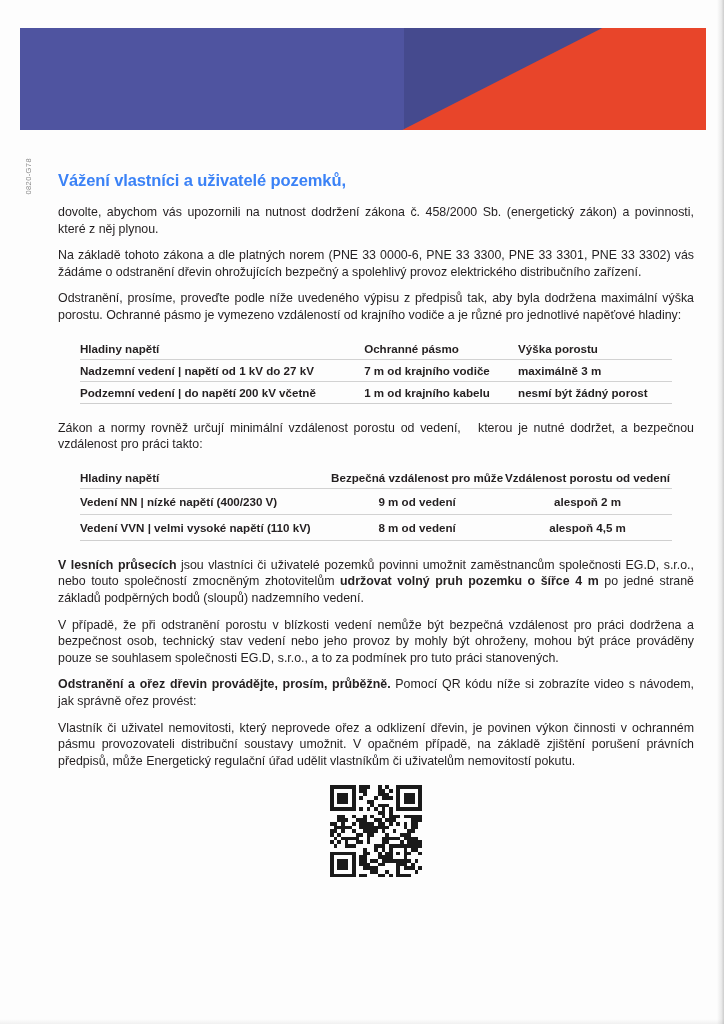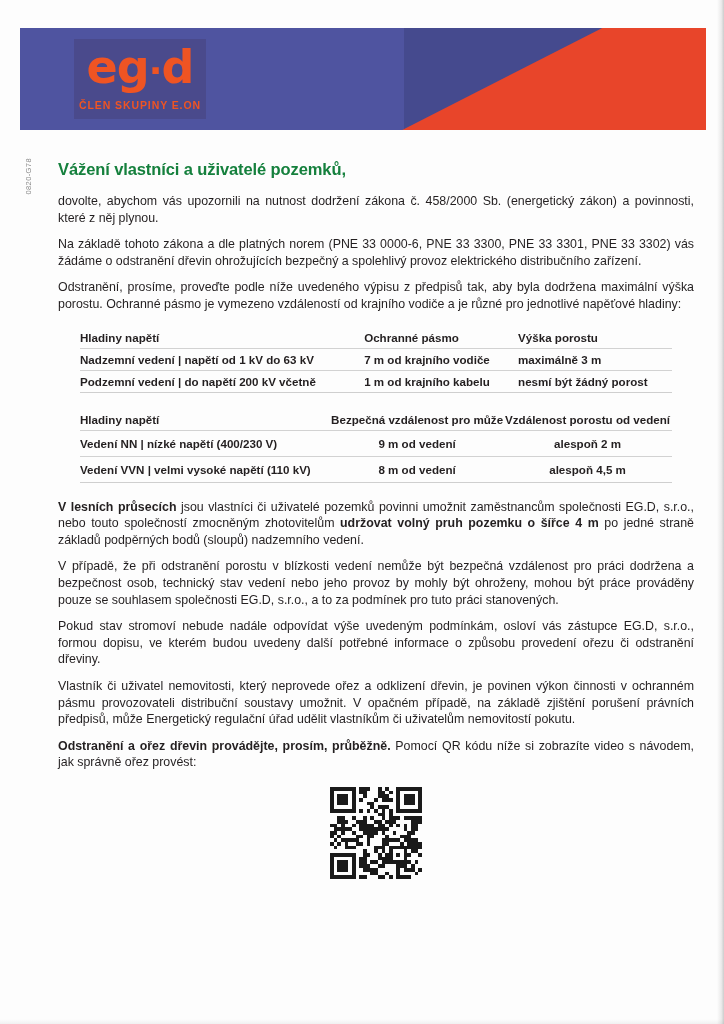--- a/index.html
+++ b/index.html
@@ -116,24 +116,24 @@
   }
 
   
   .content {
     position: absolute;
     left: 58px;
     top: 160px;
     width: 636px;
   }
   h1.title {
-    margin: 0 0 14px 0;
+    margin: 11px 0 14px 0;
     font-size: 16.5px;
     font-weight: 700;
-    color: #15803d;
+    color: #3b82f6;
     letter-spacing: -0.1px;
   }
   p.para {
     margin: 0 0 10px 0;
     font-size: 12.4px;
     line-height: 16.6px;
     text-align: justify;
     color: #231f20;
   }
   p.para.tight { margin-bottom: 0; }
@@ -194,24 +194,20 @@
   .footer .red { color: #e2332a; font-weight: 700; }
 </style>
 </head>
 <body>
 
 <div class="page">
 
   <div class="header-band">
     <div class="blue-deep"></div>
     <div class="red-wedge"></div>
-    <div class="logo-box">
-      <div class="logo-word"><span>eg</span><span class="dot">·</span><span>d</span></div>
-      <div class="logo-sub">ČLEN SKUPINY E.ON</div>
-    </div>
   </div>
 
   <div class="side-code">0820-G78</div>
 
   <div class="content">
 
     <h1 class="title">Vážení vlastníci a uživatelé pozemků,</h1>
 
     <p class="para">dovolte, abychom vás upozornili na nutnost dodržení zákona č. 458/2000 Sb. (energetický zákon) a povinnosti, které z něj plynou.</p>
     <p class="para">Na základě tohoto zákona a dle platných norem (PNE 33 0000-6, PNE 33 3300, PNE 33 3301, PNE 33 3302) vás žádáme o odstranění dřevin ohrožujících bezpečný a spolehlivý provoz elektrického distribučního zařízení.</p>
@@ -221,33 +217,34 @@
       <table class="dt t1">
         <thead>
           <tr>
             <th class="c0">Hladiny napětí</th>
             <th class="c1">Ochranné pásmo</th>
             <th class="c2">Výška porostu</th>
           </tr>
         </thead>
         <tbody>
           <tr>
-            <td class="c0">Nadzemní vedení | napětí od 1 kV do 63 kV</td>
+            <td class="c0">Nadzemní vedení | napětí od 1 kV do 27 kV</td>
             <td class="c1">7 m od krajního vodiče</td>
             <td class="c2">maximálně 3 m</td>
           </tr>
           <tr>
             <td class="c0">Podzemní vedení | do napětí 200 kV včetně</td>
             <td class="c1">1 m od krajního kabelu</td>
             <td class="c2">nesmí být žádný porost</td>
           </tr>
         </tbody>
       </table>
     </div>
 
+    <p class="para">Zákon a normy rovněž určují minimální vzdálenost porostu od vedení,&nbsp;&nbsp; kterou je nutné dodržet, a bezpečnou vzdálenost pro práci takto:</p>
 
     <div class="tbl-wrap">
       <table class="dt t2">
         <thead>
           <tr>
             <th class="c0">Hladiny napětí</th>
             <th class="c1">Bezpečná vzdálenost pro může</th>
             <th class="c2">Vzdálenost porostu od vedení</th>
           </tr>
         </thead>
@@ -263,25 +260,24 @@
             <td class="c2">alespoň 4,5 m</td>
           </tr>
         </tbody>
       </table>
     </div>
 
     <p class="para"><b>V lesních průsecích</b><span> jsou vlastníci či uživatelé pozemků povinni umožnit zaměstnancům společnosti EG.D, s.r.o., nebo touto společností zmocněným zhotovitelům </span><b>udržovat volný pruh pozemku o šířce 4 m</b><span> po jedné straně základů podpěrných bodů (sloupů) nadzemního vedení.</span></p>
 
     <p class="para">V případě, že při odstranění porostu v blízkosti vedení nemůže být bezpečná vzdálenost pro práci dodržena a bezpečnost osob, technický stav vedení nebo jeho provoz by mohly být ohroženy, mohou být práce prováděny pouze se souhlasem společnosti EG.D, s.r.o., a to za podmínek pro tuto práci stanovených.</p>
 
-    <p class="para">Pokud stav stromoví nebude nadále odpovídat výše uvedeným podmínkám, osloví vás zástupce EG.D, s.r.o., formou dopisu, ve kterém budou uvedeny další potřebné informace o způsobu provedení ořezu či odstranění dřeviny.</p>
+
+    <p class="para"><b>Odstranění a ořez dřevin provádějte, prosím, průběžně.</b><span> Pomocí QR kódu níže si zobrazíte video s návodem, jak správně ořez provést:</span></p>
 
     <p class="para">Vlastník či uživatel nemovitosti, který neprovede ořez a odklizení dřevin, je povinen výkon činnosti v ochranném pásmu provozovateli distribuční soustavy umožnit. V opačném případě, na základě zjištění porušení právních předpisů, může Energetický regulační úřad udělit vlastníkům či uživatelům nemovitostí pokutu.</p>
-
-    <p class="para"><b>Odstranění a ořez dřevin provádějte, prosím, průběžně.</b><span> Pomocí QR kódu níže si zobrazíte video s návodem, jak správně ořez provést:</span></p>
 
     <div class="qr-wrap">
       <div class="qr" id="qr">
           <i></i>
           <i></i>
           <i></i>
           <i></i>
           <i></i>
           <i></i>
           <i></i>

